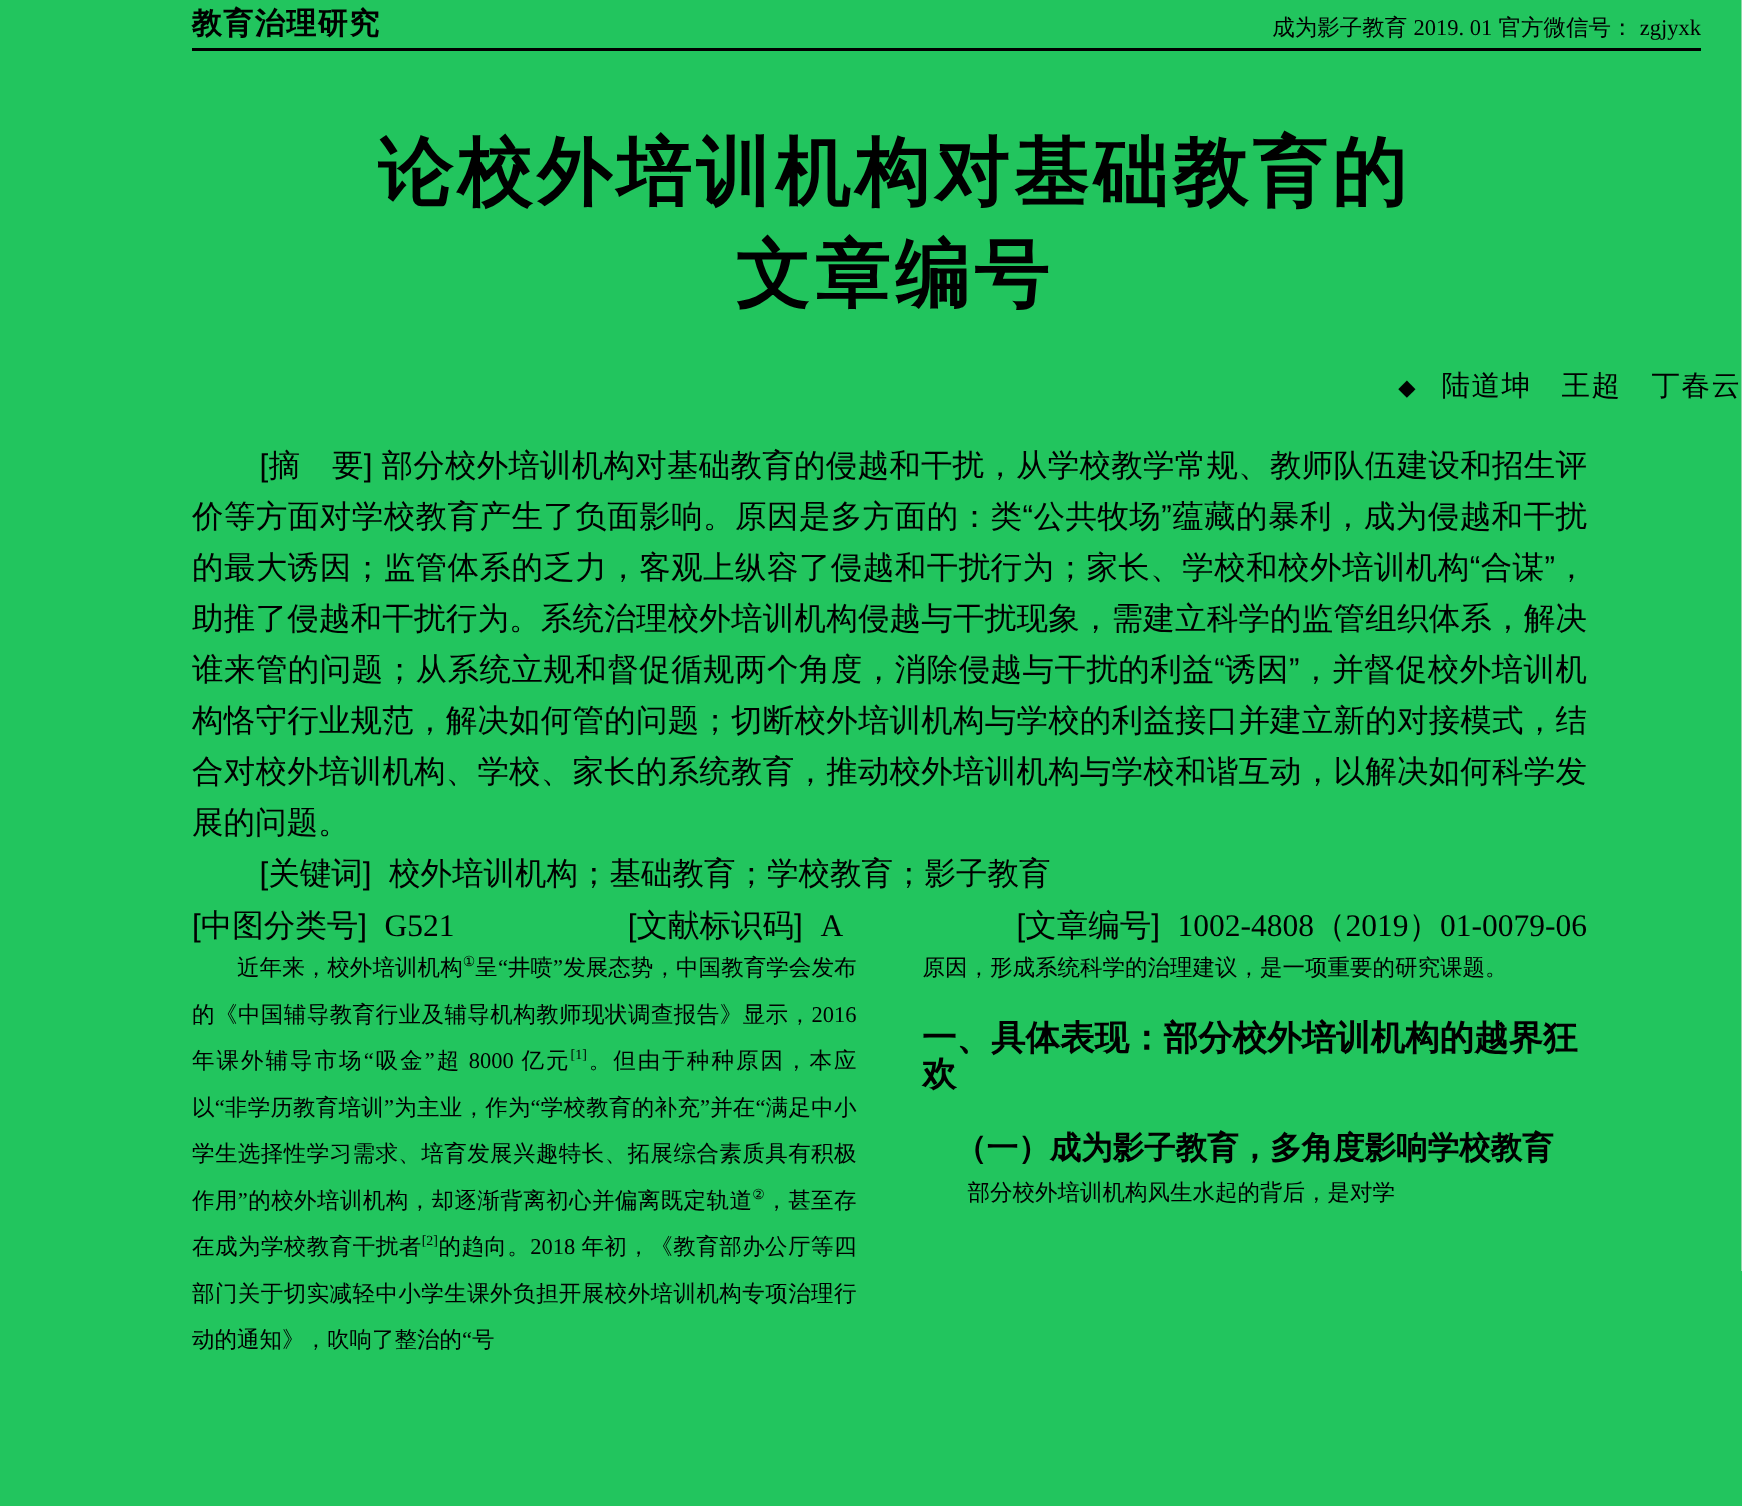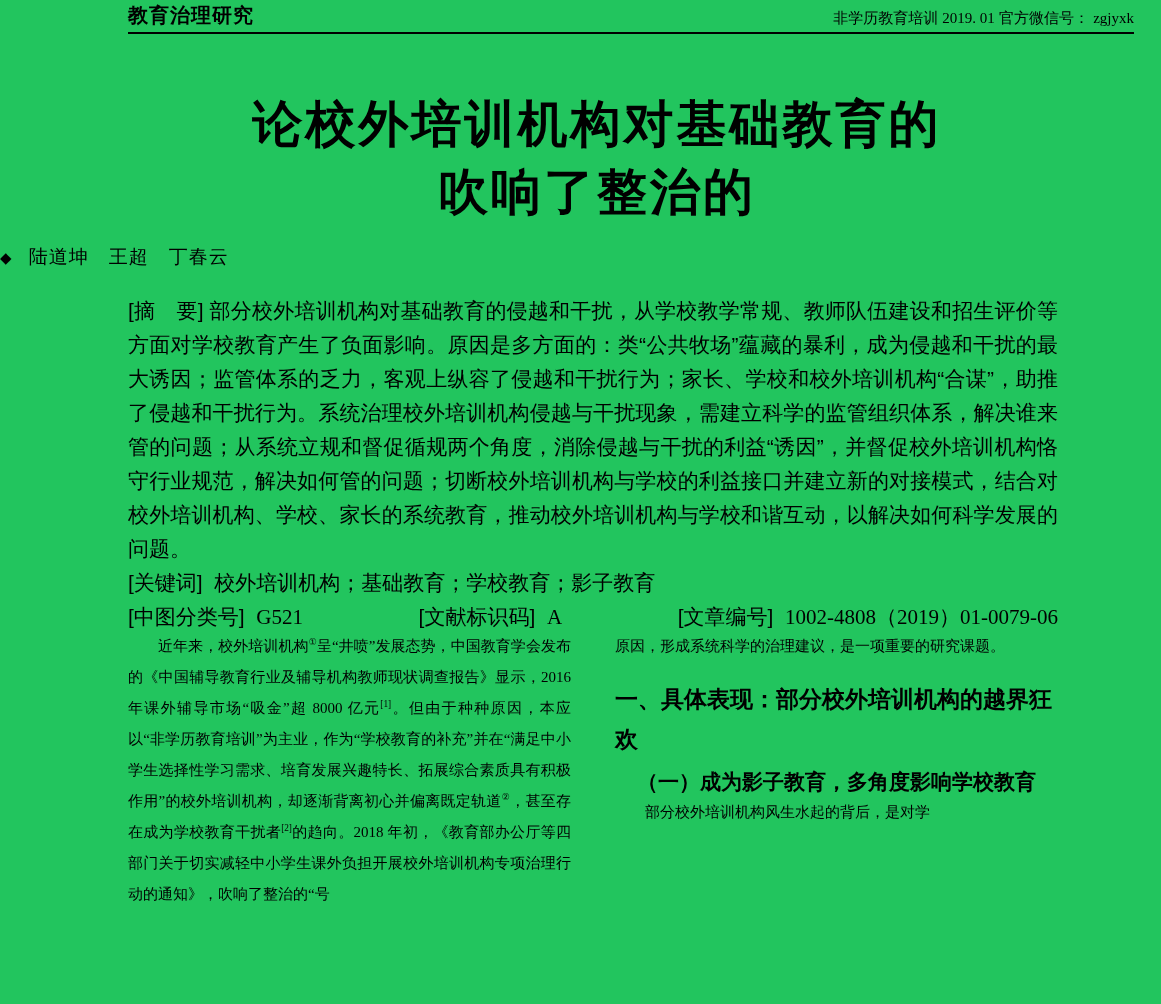--- a/index.html
+++ b/index.html
@@ -19,77 +19,77 @@
     display:flex; justify-content:space-between; align-items:flex-end;
     border-bottom:2px solid #000;
     padding-bottom:3px;
   }
   .header-left { font-size:20px; font-weight:bold; letter-spacing:1px; }
   .header-right { font-size:15px; padding-bottom:1px; }
   .header-right .num { font-family:"Liberation Serif","DejaVu Serif",serif; }
   .header-right .wechat-id { font-family:"Liberation Serif","DejaVu Serif",serif; font-weight:normal; }
   
   .article-title {
-    position:absolute; top:90px; left:0; width:100%;
+    position:absolute; top:80px; left:0; width:100%;
     text-align:center; font-size:50px; font-weight:bold;
     line-height:68px; letter-spacing:3px;padding-left:33px;
   }
   .authors {
     position:absolute; top:244px; left:0; width:100%;
-    text-align:left; font-size:19px; letter-spacing:1px;
+    text-align:right; font-size:19px; letter-spacing:1px;
   }
   .authors .marker { font-size:15px; margin-right:10px; }
   
   .front-matter {
     position:absolute; top:294px; left:128px; width:930px;
     font-size:21px; line-height:34px; text-align:justify;
   }
-  .front-matter .label { letter-spacing:0px; }
+  .front-matter .label { letter-spacing:0px;margin-left:45px; }
   .meta-row { display:flex; justify-content:space-between; }
   .serif { font-family:"Liberation Serif","DejaVu Serif",serif; }
   
   .columns {
     position:absolute; top:631px; left:128px; width:930px;
     display:flex; gap:44px;
   }
   .col { width:443px; }
   .col p, .col h3, .col h4 {
     font-size:15px; line-height:31px; text-align:justify;
   }
   .col p { font-family:"Liberation Serif","DejaVu Serif",serif; }
   .col .indent { text-indent:2em; }
   .col h3.h1 {
     font-family:"Liberation Sans","DejaVu Sans",sans-serif;
-    font-size:23px; font-weight:bold; line-height:40px;
-    margin:17px 0 7px 0; text-align:left;
+    font-size:23px; font-weight:bold; line-height:24px;
+    margin:17px 0 23px 0; text-align:left;
   }
   .col h4.h2 {
     font-family:"Liberation Sans","DejaVu Sans",sans-serif;
     font-size:21px; font-weight:bold; line-height:31px; text-align:center;
   }
   .sup { font-size:0.62em; vertical-align:super; line-height:0; }
 </style>
 </head>
 <body>
 
 <div class="page">
 
   <div class="header">
     <span class="header-left">教育治理研究</span>
     <span class="header-right">
-      <span>非学历教育培训</span>
+      <span>成为影子教育</span>
       <span class="num">2019. 01</span>
       <span>官方微信号：</span>
       <span class="wechat-id">zgjyxk</span>
     </span>
   </div>
 
   <div class="article-title">
     <div>论校外培训机构对基础教育的</div>
-    <div>吹响了整治的</div>
+    <div>文章编号</div>
   </div>
 
   <div class="authors">
     <span class="marker">◆</span>
     <span>陆道坤　王超　丁春云</span>
   </div>
 
   <div class="front-matter">
     <p><span class="label">[摘　要]</span>&nbsp;<span>部分校外培训机构对基础教育的侵越和干扰，从学校教学常规、教师队伍建设和招生评价等方面对学校教育产生了负面影响。原因是多方面的：类“公共牧场”蕴藏的暴利，成为侵越和干扰的最大诱因；监管体系的乏力，客观上纵容了侵越和干扰行为；家长、学校和校外培训机构“合谋”，助推了侵越和干扰行为。系统治理校外培训机构侵越与干扰现象，需建立科学的监管组织体系，解决谁来管的问题；从系统立规和督促循规两个角度，消除侵越与干扰的利益“诱因”，并督促校外培训机构恪守行业规范，解决如何管的问题；切断校外培训机构与学校的利益接口并建立新的对接模式，结合对校外培训机构、学校、家长的系统教育，推动校外培训机构与学校和谐互动，以解决如何科学发展的问题。</span></p>
     <p><span class="label">[关键词]</span>&nbsp;&nbsp;<span>校外培训机构；基础教育；学校教育；影子教育</span></p>

